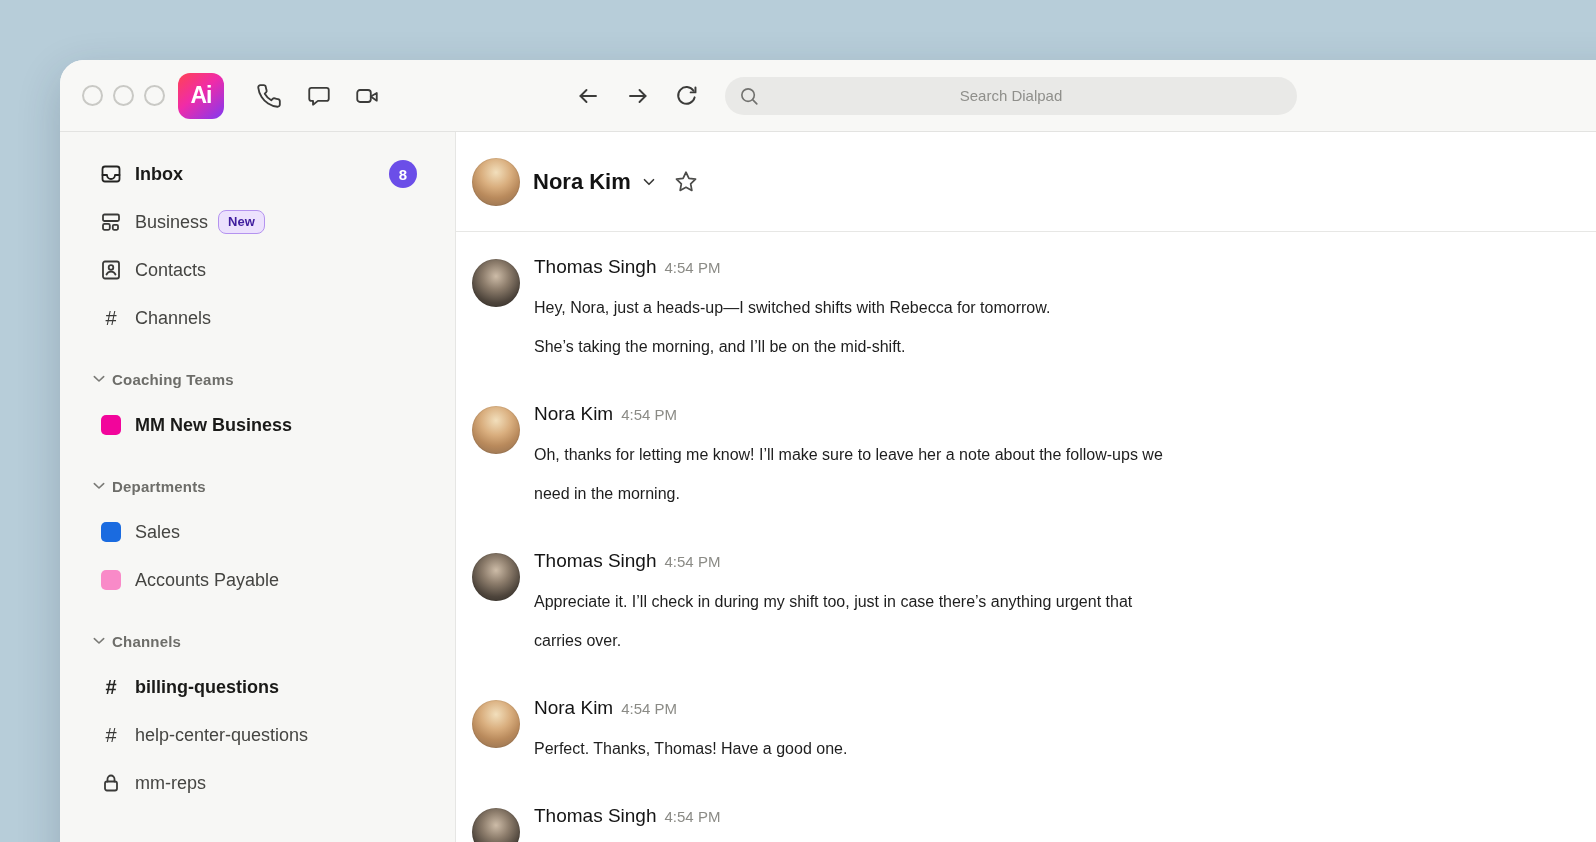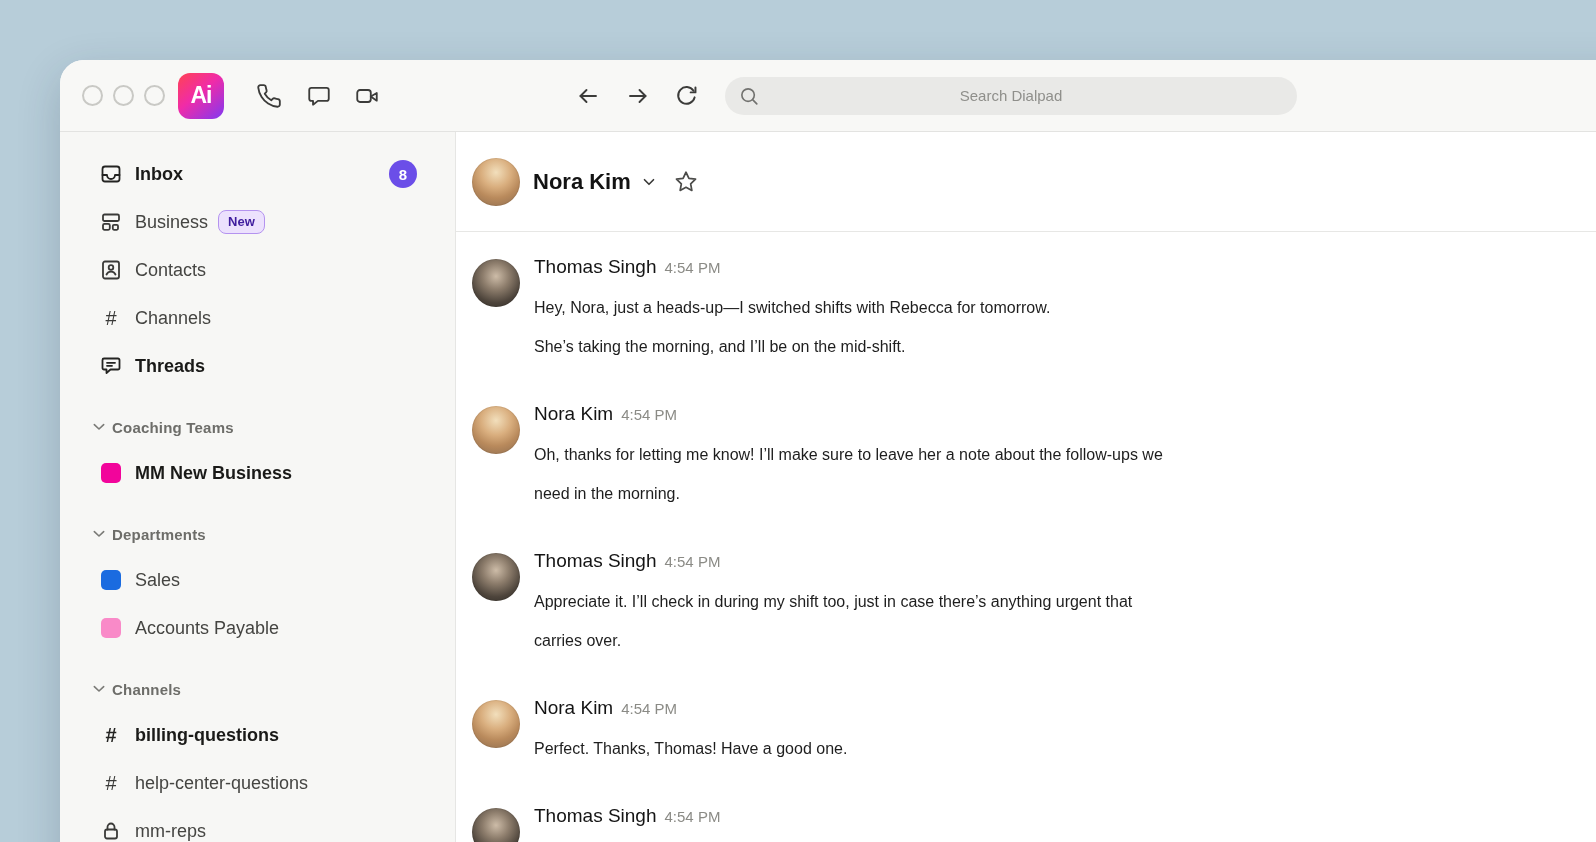--- a/index.html
+++ b/index.html
@@ -212,30 +212,20 @@
                 <path d="M7.5 16.5c.9-1.9 2.6-2.9 4.5-2.9s3.6 1 4.5 2.9"></path>
               </svg>
             </span>
     <span class="nav-label">Contacts</span>
   </div>
           <div class="nav-item">
     <span class="nav-icon">
               <span class="hash-glyph">#</span>
             </span>
     <span class="nav-label">Channels</span>
-  </div>
-          <div class="nav-item bold">
-    <span class="nav-icon">
-              <svg width="24" height="24" viewBox="0 0 24 24" fill="none" stroke="currentColor" stroke-width="1.8" stroke-linecap="round" stroke-linejoin="round">
-                <path d="M19 4.5H5a1.5 1.5 0 0 0-1.5 1.5v8A1.5 1.5 0 0 0 5 15.5h2.5v3.5l4-3.5H19a1.5 1.5 0 0 0 1.5-1.5V6A1.5 1.5 0 0 0 19 4.5z"></path>
-                <path d="M8 8.8h8"></path>
-                <path d="M8 11.8h5"></path>
-              </svg>
-            </span>
-    <span class="nav-label">Threads</span>
   </div>
         </div>
       <div id="section-list">
           <div class="section">
     <div class="section-header">
       <span class="chev">
                 <svg width="16" height="16" viewBox="0 0 24 24" fill="none" stroke="currentColor" stroke-width="2.4" stroke-linecap="round" stroke-linejoin="round">
                   <path d="M5 8.5l7 6.5 7-6.5"></path>
                 </svg>
               </span>

